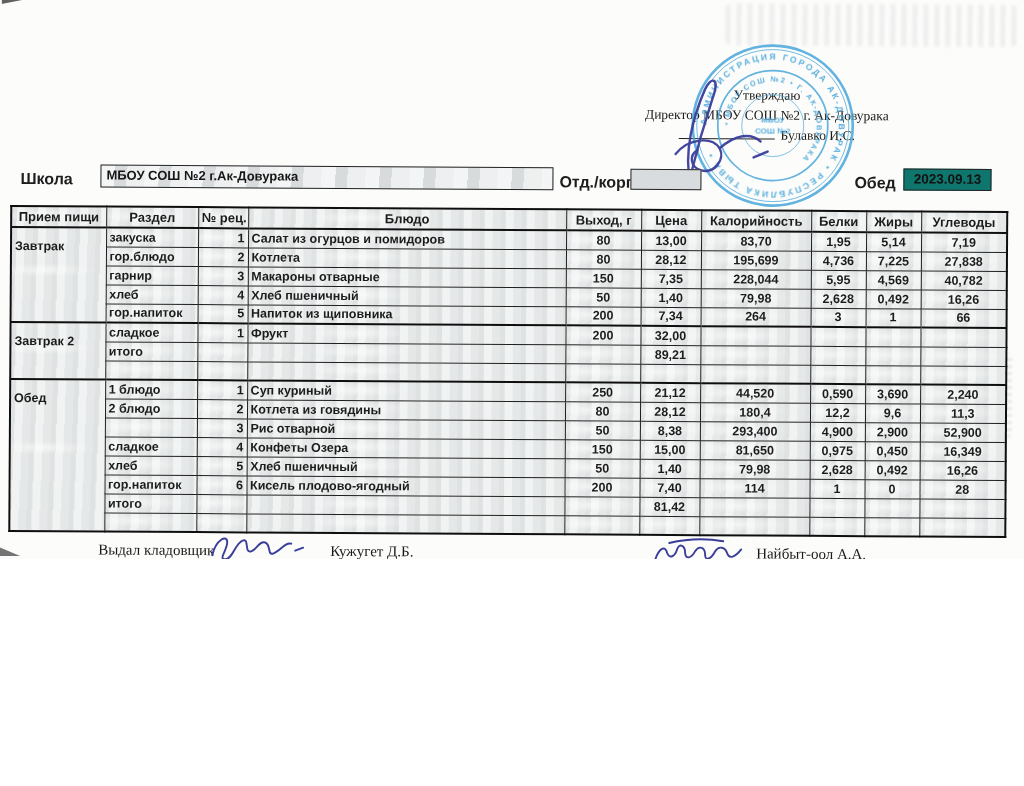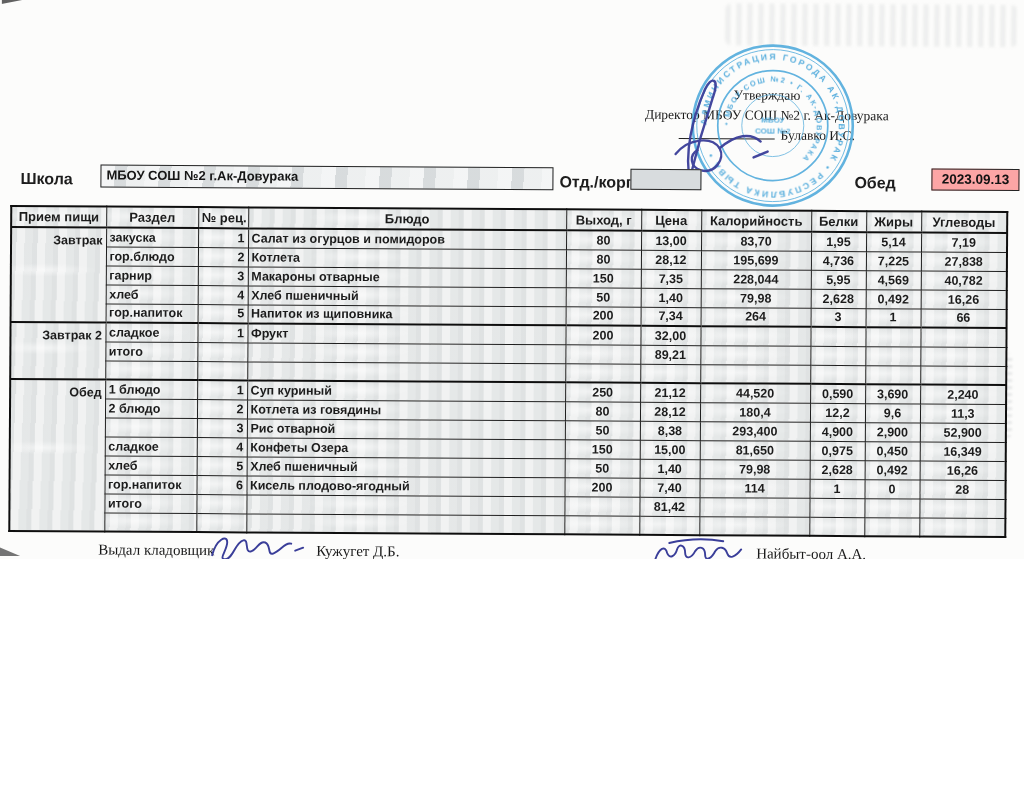--- a/index.html
+++ b/index.html
@@ -35,34 +35,34 @@
 
   
   .lbl{position:absolute;font-size:16px;font-weight:600;color:#1d1d1d;}
   .fbox{position:absolute;border:1.6px solid #242424;box-sizing:border-box;}
   .school-box{left:100px;top:167px;width:453px;height:23px;line-height:20px;
     font-size:13px;font-weight:700;color:#161616;padding-left:5px;
     background-color:#e6e9ea;
     background-image:repeating-linear-gradient(94deg,rgba(255,255,255,.55) 0 14px,rgba(173,179,182,.25) 14px 26px,rgba(255,255,255,.3) 26px 44px);}
   .dept-box{left:630px;top:168px;width:71px;height:21px;background:#d8dcde;}
   .date-box{left:903px;top:166px;width:88px;height:22px;line-height:19px;text-align:center;
-    font-size:13.5px;font-weight:700;color:#121212;background:#fca5a5;margin-left:28px;}
+    font-size:13.5px;font-weight:700;color:#121212;background:#0f766e;}
 
   
   .menu-table{position:absolute;left:10px;top:208px;border-collapse:collapse;table-layout:fixed;
     width:996px;font-size:12.5px;font-weight:700;color:#1c1c1c;border:2.6px solid #0e0e0e;}
   .menu-table th,.menu-table td{border:1.4px solid #1f1f1f;padding:0 3px;height:19px;
     overflow:hidden;white-space:nowrap;box-sizing:border-box;
     background-color:#ebeded;
     background-image:
       radial-gradient(ellipse 70px 9px at 35% 45%,rgba(255,255,255,.55),rgba(255,255,255,0) 75%),
       repeating-linear-gradient(92deg,rgba(176,181,184,.20) 0 5px,rgba(255,255,255,.28) 5px 13px,rgba(189,194,196,.12) 13px 21px);}
   .menu-table thead th{height:21px;text-align:center;font-size:13px;border-bottom:2.2px solid #101010;}
   .menu-table tr.section-start td{border-top:2.3px solid #0e0e0e;}
-  td.meal{text-align:right;vertical-align:top;padding-top:5px;}
+  td.meal{text-align:left;vertical-align:top;padding-top:11px;}
   td.c-razdel,td.c-dish{text-align:left;}
   td.c-num{text-align:right;}
   td.c-out,td.c-price,td.c-kcal,td.c-protein,td.c-fat,td.c-carbs{text-align:center;}
 
   
   .ftxt{position:absolute;font-family:"Liberation Serif","DejaVu Serif",serif;
     font-size:15px;color:#191919;}
   .sig-underline{position:absolute;border-bottom:1.4px solid #2a2a2a;}
   .sig-svg{position:absolute;}
 </style>
@@ -334,21 +334,21 @@
     </table>
 
     <div class="ftxt" style="left:100px;top:544px;">Выдал кладовщик</div>
     <div class="sig-underline" style="left:207px;top:562px;width:100px;"></div>
     <svg class="sig-svg" style="left:208px;top:531px;" width="100" height="34" viewBox="0 0 100 34">
       <g stroke="#3a3e99" stroke-width="1.9" fill="none" stroke-linecap="round">
         <path d="M 6 26 C 10 10 21 5 21 13 C 21 21 12 30 19 30 C 27 30 29 13 37 11 C 43 9 38 24 45 22 C 51 20 53 11 59 13 C 65 15 61 26 67 24 C 75 21 79 12 85 14"></path>
         <path d="M 89 21 L 97 18"></path>
       </g>
     </svg>
-    <div class="ftxt" style="left:318px;top:544px;">Кужугет Д.Б.</div>
+    <div class="ftxt" style="left:332px;top:544px;">Кужугет Д.Б.</div>
 
     <div class="ftxt" style="left:565px;top:573px;text-decoration:underline;">Принял повар</div>
     <div class="sig-underline" style="left:652px;top:562px;width:100px;"></div>
     <svg class="sig-svg" style="left:653px;top:535px;" width="100" height="30" viewBox="0 0 100 30">
       <g stroke="#3a3e99" stroke-width="1.9" fill="none" stroke-linecap="round">
         <path d="M 4 24 C 8 12 14 9 16 17 C 18 23 24 21 26 13 C 28 7 34 9 34 17 C 34 23 40 23 44 15 C 48 9 54 11 54 19 C 54 25 60 23 64 15 C 68 9 74 11 76 17 C 78 23 84 21 90 13"></path>
         <path d="M 18 7 C 35 3 55 2 72 5"></path>
       </g>
     </svg>
     <div class="ftxt" style="left:758px;top:544px;">Найбыт-оол А.А.</div>

